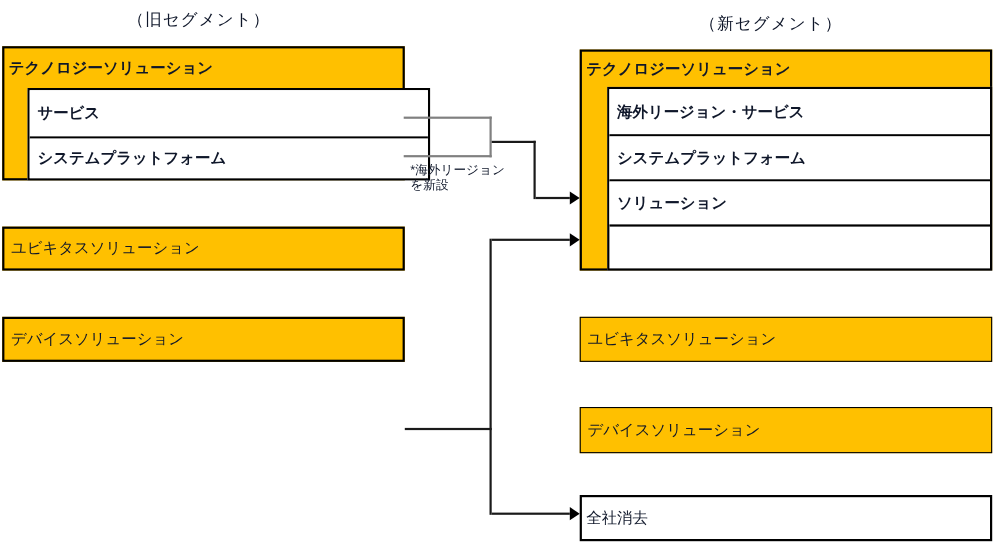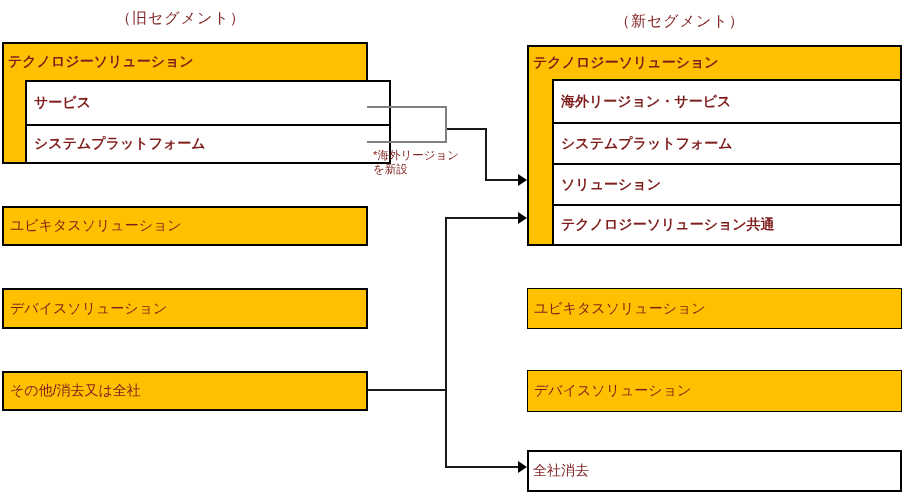--- a/index.html
+++ b/index.html
@@ -1,21 +1,21 @@
 <!DOCTYPE html>
 <html><head>
 <meta charset="utf-8">
 <style>
   html,body{margin:0;padding:0;background:#ffffff;}
   #canvas{
     position:relative;
     width:904px;height:495px;
     background:#ffffff;
     font-family:"Liberation Sans",sans-serif;
-    color:#7f1d1d;
+    color:#0f172a;
     overflow:hidden;
   }
   .title{
     position:absolute;
     font-size:15px;
     letter-spacing:1px;
     white-space:nowrap;
   }
   .obox{
     position:absolute;
@@ -80,42 +80,40 @@
     line-height:14px;
     white-space:nowrap;
   }
 </style>
 </head>
 <body>
 
 <div id="canvas" style="--seg-fill: #FFC000; --bracket-color: #808080; --arrow-color: #1A1A1A;">
 
   <div class="title" style="left:116px;top:9px;">（旧セグメント）</div>
-  <div class="title" style="left:615px;top:12px;">（新セグメント）</div>
+  <div class="title" style="left:636px;top:12px;">（新セグメント）</div>
 
   <div class="group" style="left:2px;top:42px;width:366px;height:122px;">
     <div class="group-header" style="top:0;height:36px;">テクノロジーソリューション</div>
   </div>
   <div class="rows" style="left:25px;top:80px;width:366px;height:84px;">
     <div class="row divider" style="height:44px;">サービス</div>
     <div class="row" style="flex:1;">システムプラットフォーム</div>
   </div>
 
   <div class="obox" style="left:2px;top:206px;width:366px;height:40px;">ユビキタスソリューション</div>
   <div class="obox" style="left:2px;top:288px;width:366px;height:41px;">デバイスソリューション</div>
-  <div class="obox" style="left:2px;top:371px;width:366px;height:40px;">その他/消去又は全社</div>
 
   <div class="group" style="left:527px;top:45px;width:375px;height:201px;">
     <div class="group-header" style="top:0;height:32px;">テクノロジーソリューション</div>
   </div>
   <div class="rows" style="left:552px;top:79px;width:350px;height:167px;">
     <div class="row divider" style="height:43px;">海外リージョン・サービス</div>
     <div class="row divider" style="height:41px;">システムプラットフォーム</div>
     <div class="row divider" style="height:41px;">ソリューション</div>
-    <div class="row" style="flex:1;">テクノロジーソリューション共通</div>
   </div>
 
   <div class="obox" style="left:527px;top:288px;width:375px;height:41px;border-width:1.5px;">ユビキタスソリューション</div>
   <div class="obox" style="left:527px;top:370px;width:375px;height:42px;border-width:1.5px;">デバイスソリューション</div>
   <div class="wbox" style="left:527px;top:450px;width:375px;height:42px;">全社消去</div>
 
   <div class="annotation" style="left:373px;top:148px;">
     <div>*海外リージョン</div>
     <div>を新設</div>
   </div>

